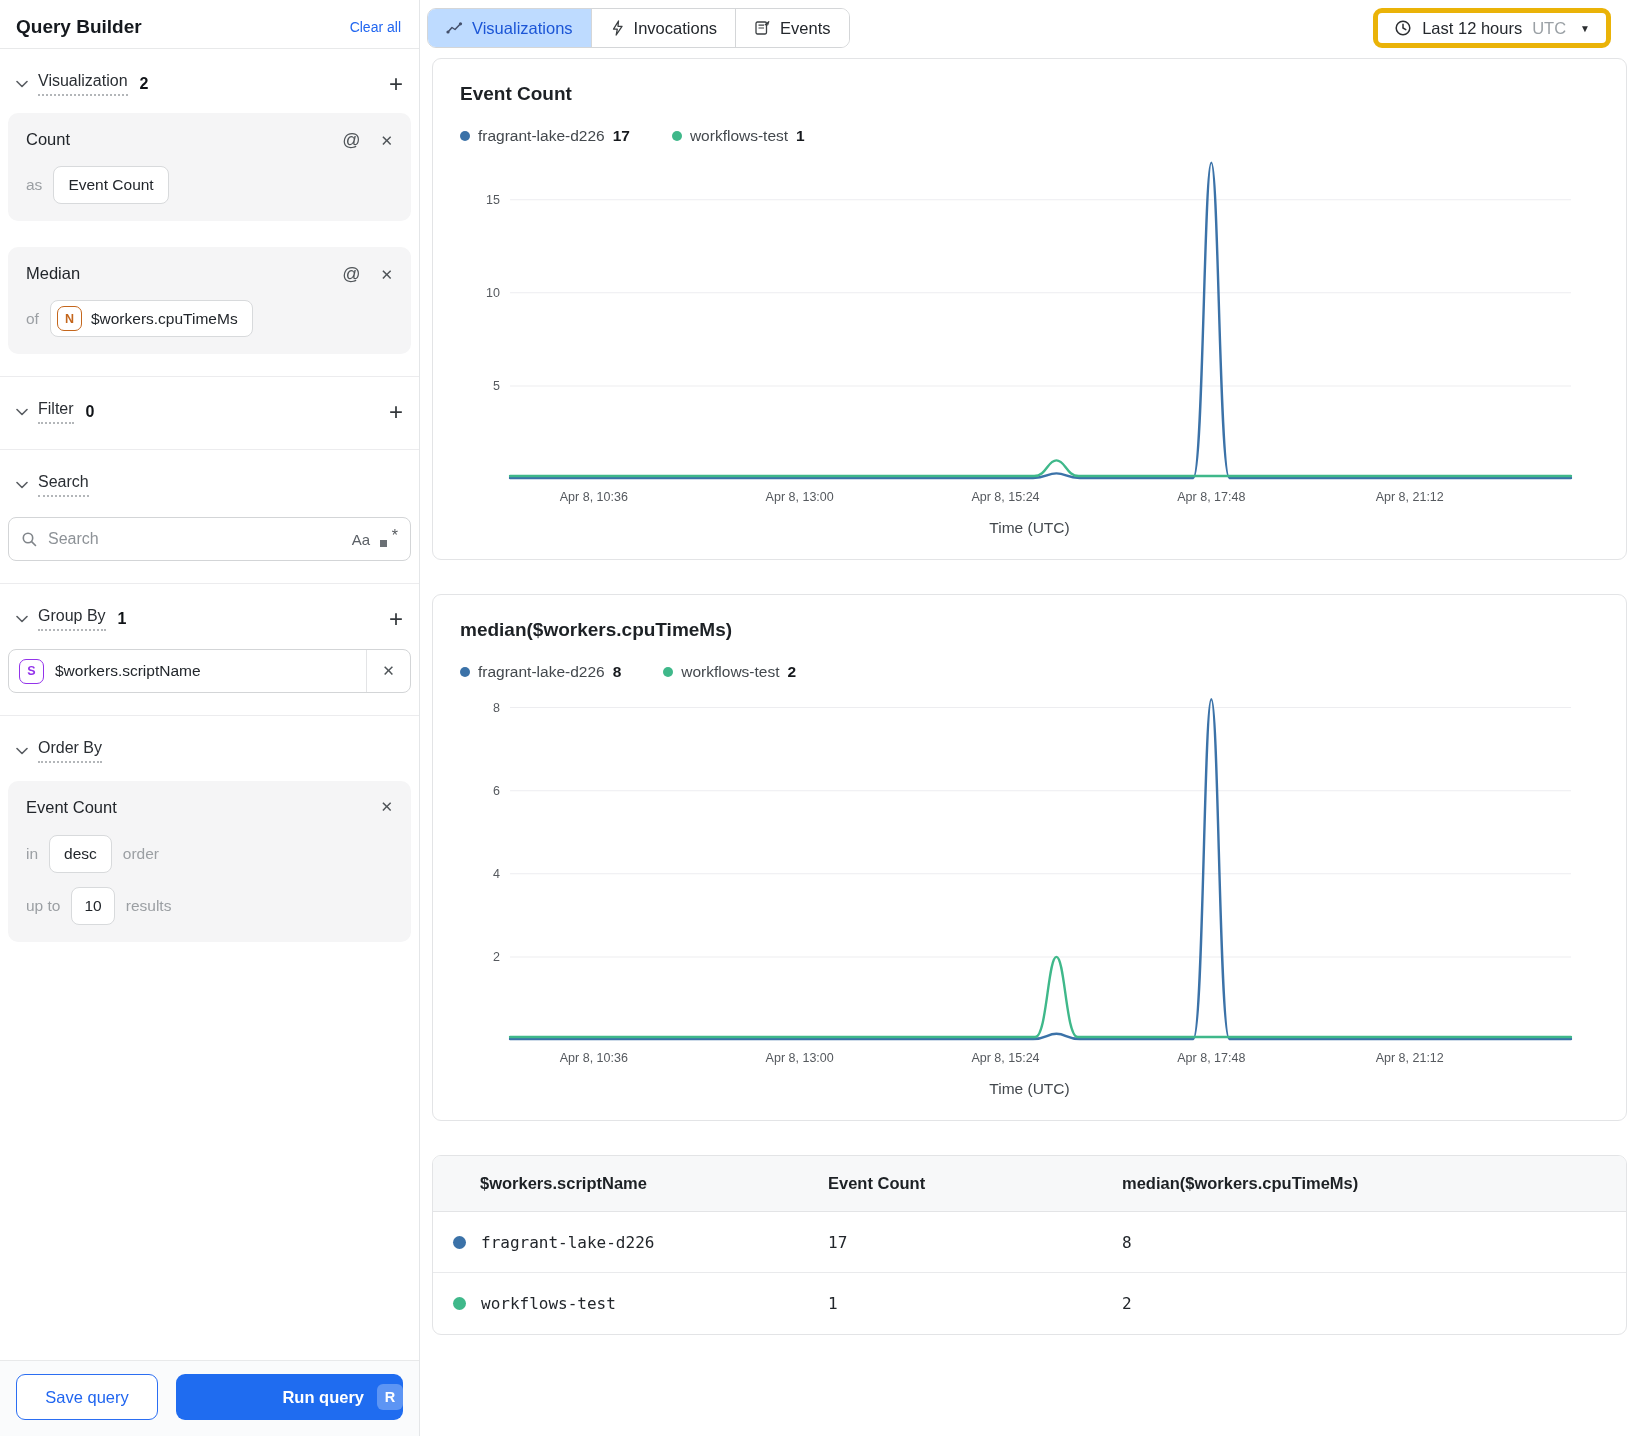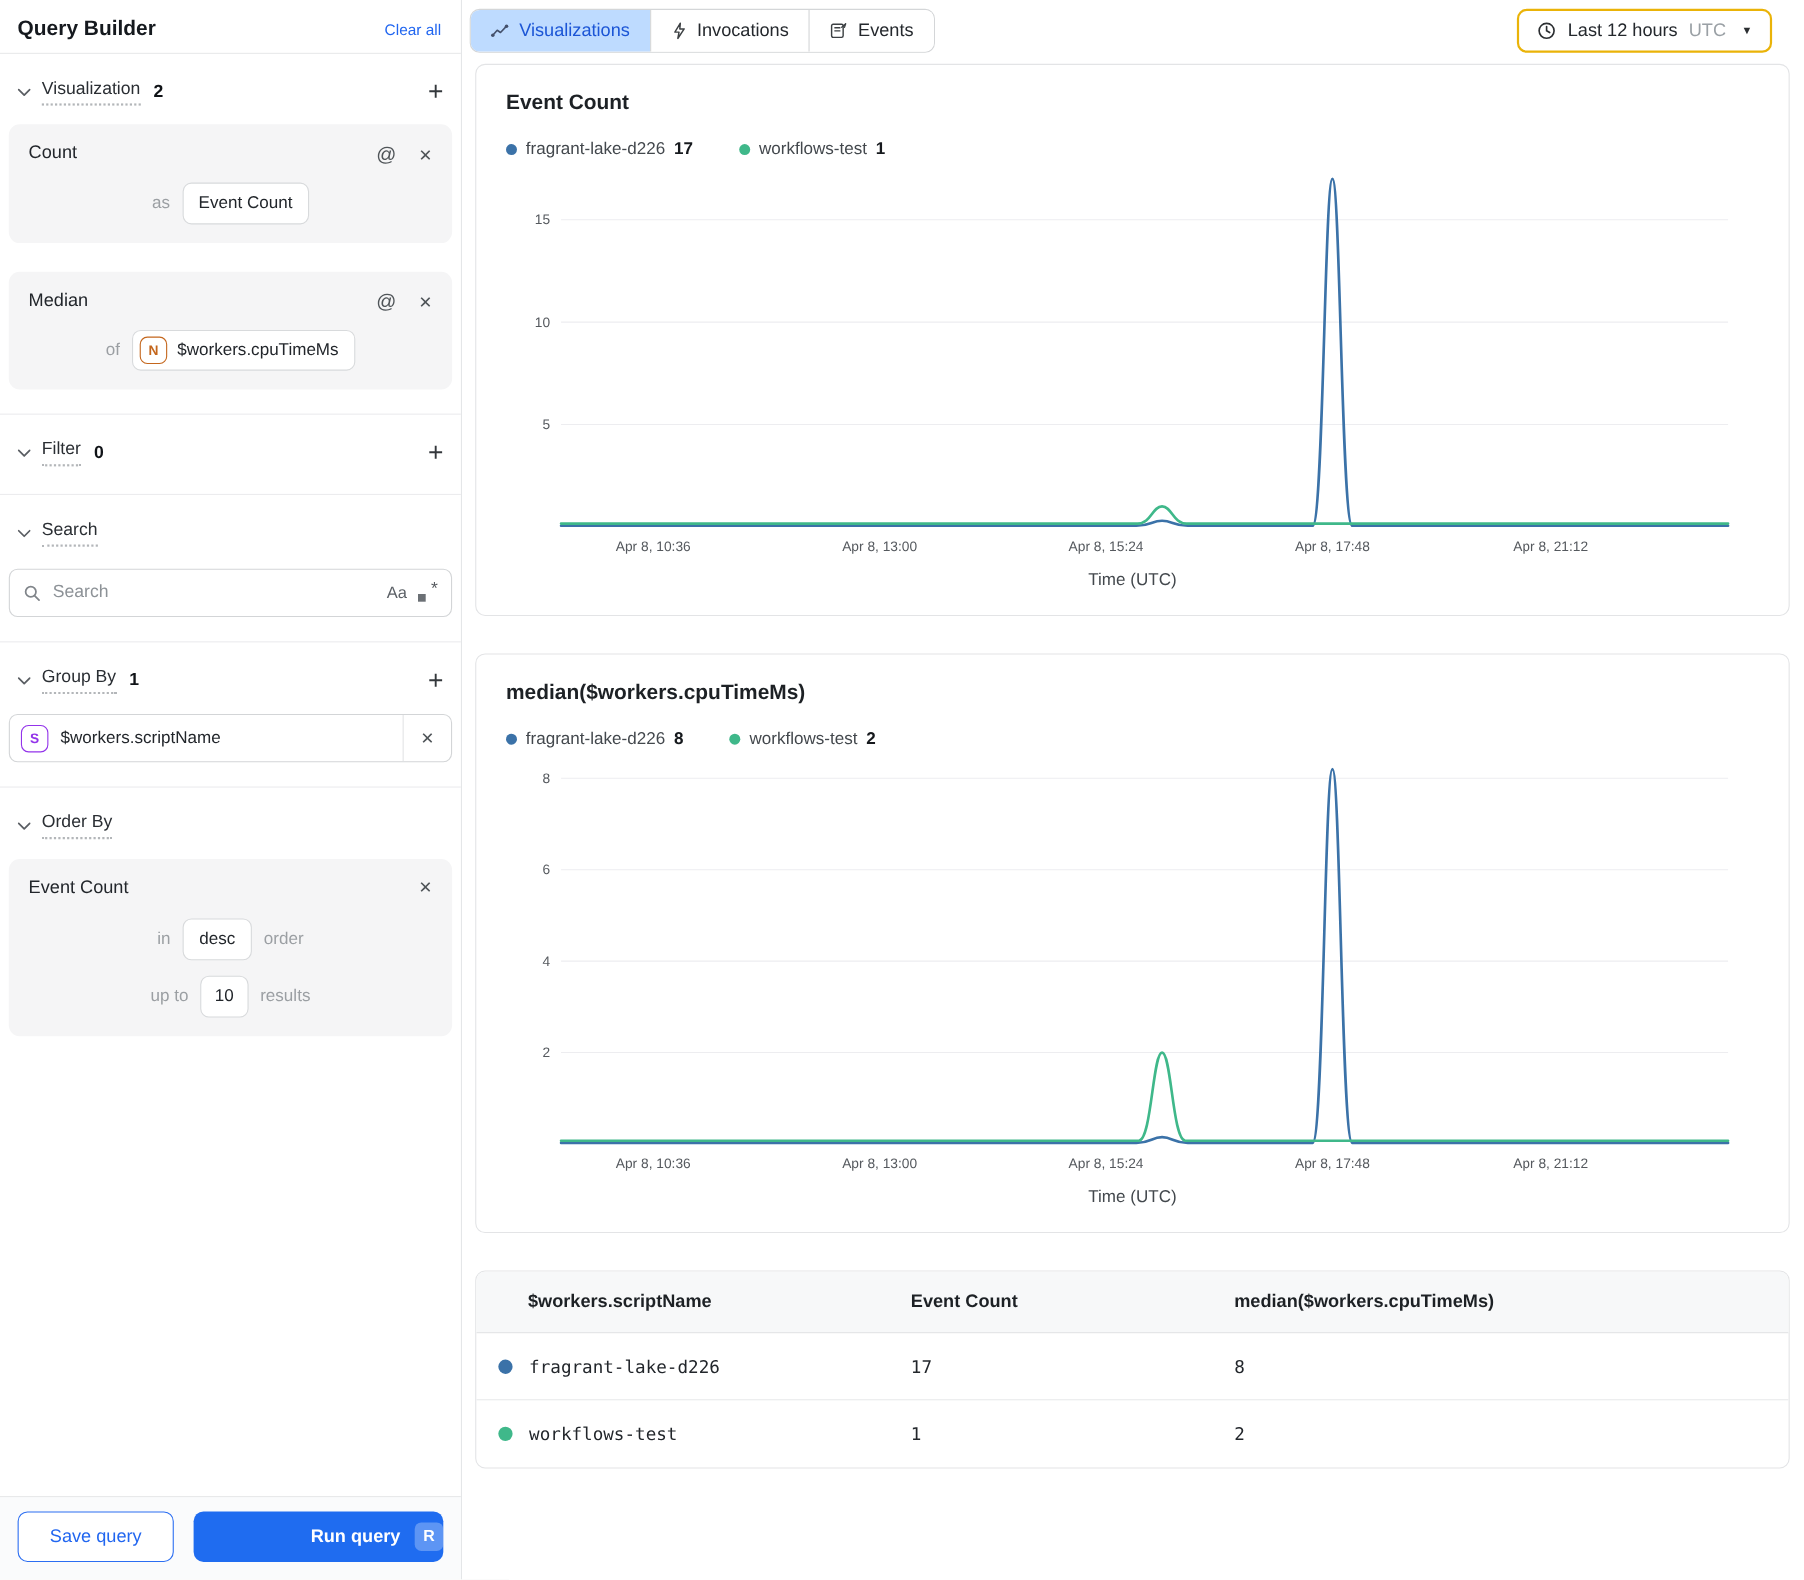--- a/index.html
+++ b/index.html
@@ -17,21 +17,21 @@
   .sec-label { font-size:16px; color:#2a2e33; border-bottom:2px dotted #b3b6b9; padding-bottom:4px; }
   .sec-count { font-size:16px; font-weight:bold; color:#101317; margin-left:2px; }
   .icon-plus { margin-left:auto; font-size:24px; font-weight:300; color:#34383c; line-height:1; cursor:pointer; }
   .chev { flex:none; display:inline-flex; cursor:pointer; }
   .sb-card { background:#f5f5f6; border-radius:10px; padding:17px 18px; margin:14px 0 0 0; }
   .card-head { display:flex; align-items:flex-start; }
   .card-title { font-size:16.5px; color:#22262b; }
   .card-icons { margin-left:auto; display:flex; gap:20px; align-items:center; }
   .icon-at { font-size:18px; color:#4f5458; cursor:pointer; }
   .icon-x { font-size:15px; color:#4f5458; cursor:pointer; }
-  .card-row { display:flex; align-items:center; gap:11px; margin-top:15px;justify-content:center; }
+  .card-row { display:flex; align-items:center; gap:11px; margin-top:15px; }
   .gray-word { font-size:15.5px; color:#9b9fa3; }
   .val-box { background:#fff; border:1px solid #d8dadc; border-radius:8px; padding:9px 14px; font-size:15.5px; color:#22262b; display:inline-flex; align-items:center; gap:9px; cursor:pointer; }
   .val-box.with-badge { padding:5px 14px 5px 6px; }
   .type-badge { width:25px; height:25px; border-radius:7px; display:inline-flex; align-items:center; justify-content:center; font-size:12.5px; font-weight:bold; flex:none; }
   .badge-n { border:1.7px solid #c4661c; color:#c4661c; }
   .badge-s { border:1.7px solid #9333ea; color:#9333ea; }
   .sb-div { height:1px; background:#ececee; margin:22px -8px 0 -8px; }
   .search-box { margin:17px 0 4px 0; height:44px; border:1px solid #d3d5d7; border-radius:8px; background:#fff; display:flex; align-items:center; padding:0 12px; gap:10px; }
   .search-box input { border:none; outline:none; flex:1; font-size:16px; color:#22262b; font-family:"Liberation Sans",sans-serif; background:transparent; }
   .search-box input::placeholder { color:#8d9297; }
@@ -48,21 +48,21 @@
   .btn-run { flex:1; height:46px; background:#1f6cf0; border-radius:9px; color:#fff; font-size:16.5px; font-weight:600; display:flex; align-items:center; justify-content:flex-end; gap:13px; cursor:pointer; }
   .key-badge { width:26px; height:26px; background:rgba(255,255,255,.28); border-radius:6px; display:inline-flex; align-items:center; justify-content:center; font-size:14.5px; font-weight:600; }
 
   
   .main { flex:1; background:#fff; display:flex; flex-direction:column; overflow:hidden; }
   .topbar { display:flex; justify-content:space-between; align-items:flex-start; padding:8px 29px 0 7px; }
   .tabs { display:flex; border:1px solid #d4d6d8; border-radius:9px; overflow:hidden; background:#fff; height:40px; }
   .tab { display:flex; align-items:center; gap:9px; padding:0 18px; font-size:16.5px; color:#24282d; border-left:1px solid #d4d6d8; cursor:pointer; background:#fff; }
   .tab:first-child { border-left:none; }
   .tab.active { background:#bedbff; color:#1b55d6; }
-  .time-btn { height:40px; border:2px solid #eab308; border-radius:9px; background:#fff; display:flex; align-items:center; gap:10px; padding:0 16px; font-size:16.5px; color:#24282d; cursor:pointer; }
+  .time-btn { height:40px; border:5px solid #eab308; border-radius:9px; background:#fff; display:flex; align-items:center; gap:10px; padding:0 16px; font-size:16.5px; color:#24282d; cursor:pointer; }
   .tz { color:#9aa0a5; }
   .caret { font-size:10px; color:#2b2e31; margin-left:4px; }
   .content { padding:0 13px 0 12px; }
   .chart-card { border:1px solid #e3e4e6; border-radius:9px; background:#fff; padding:24px 27px 14px 27px; margin-top:10px; }
   .chart-card + .chart-card, .table-card { margin-top:34px; }
   .chart-title { font-size:19px; font-weight:bold; color:#1d2125; }
   .legend { display:flex; gap:42px; margin-top:22px; align-items:center; }
   .legend-item { display:flex; align-items:center; gap:8px; }
   .dot { width:10px; height:10px; border-radius:50%; flex:none; }
   .legend-name { font-size:15.5px; color:#43484d; }

